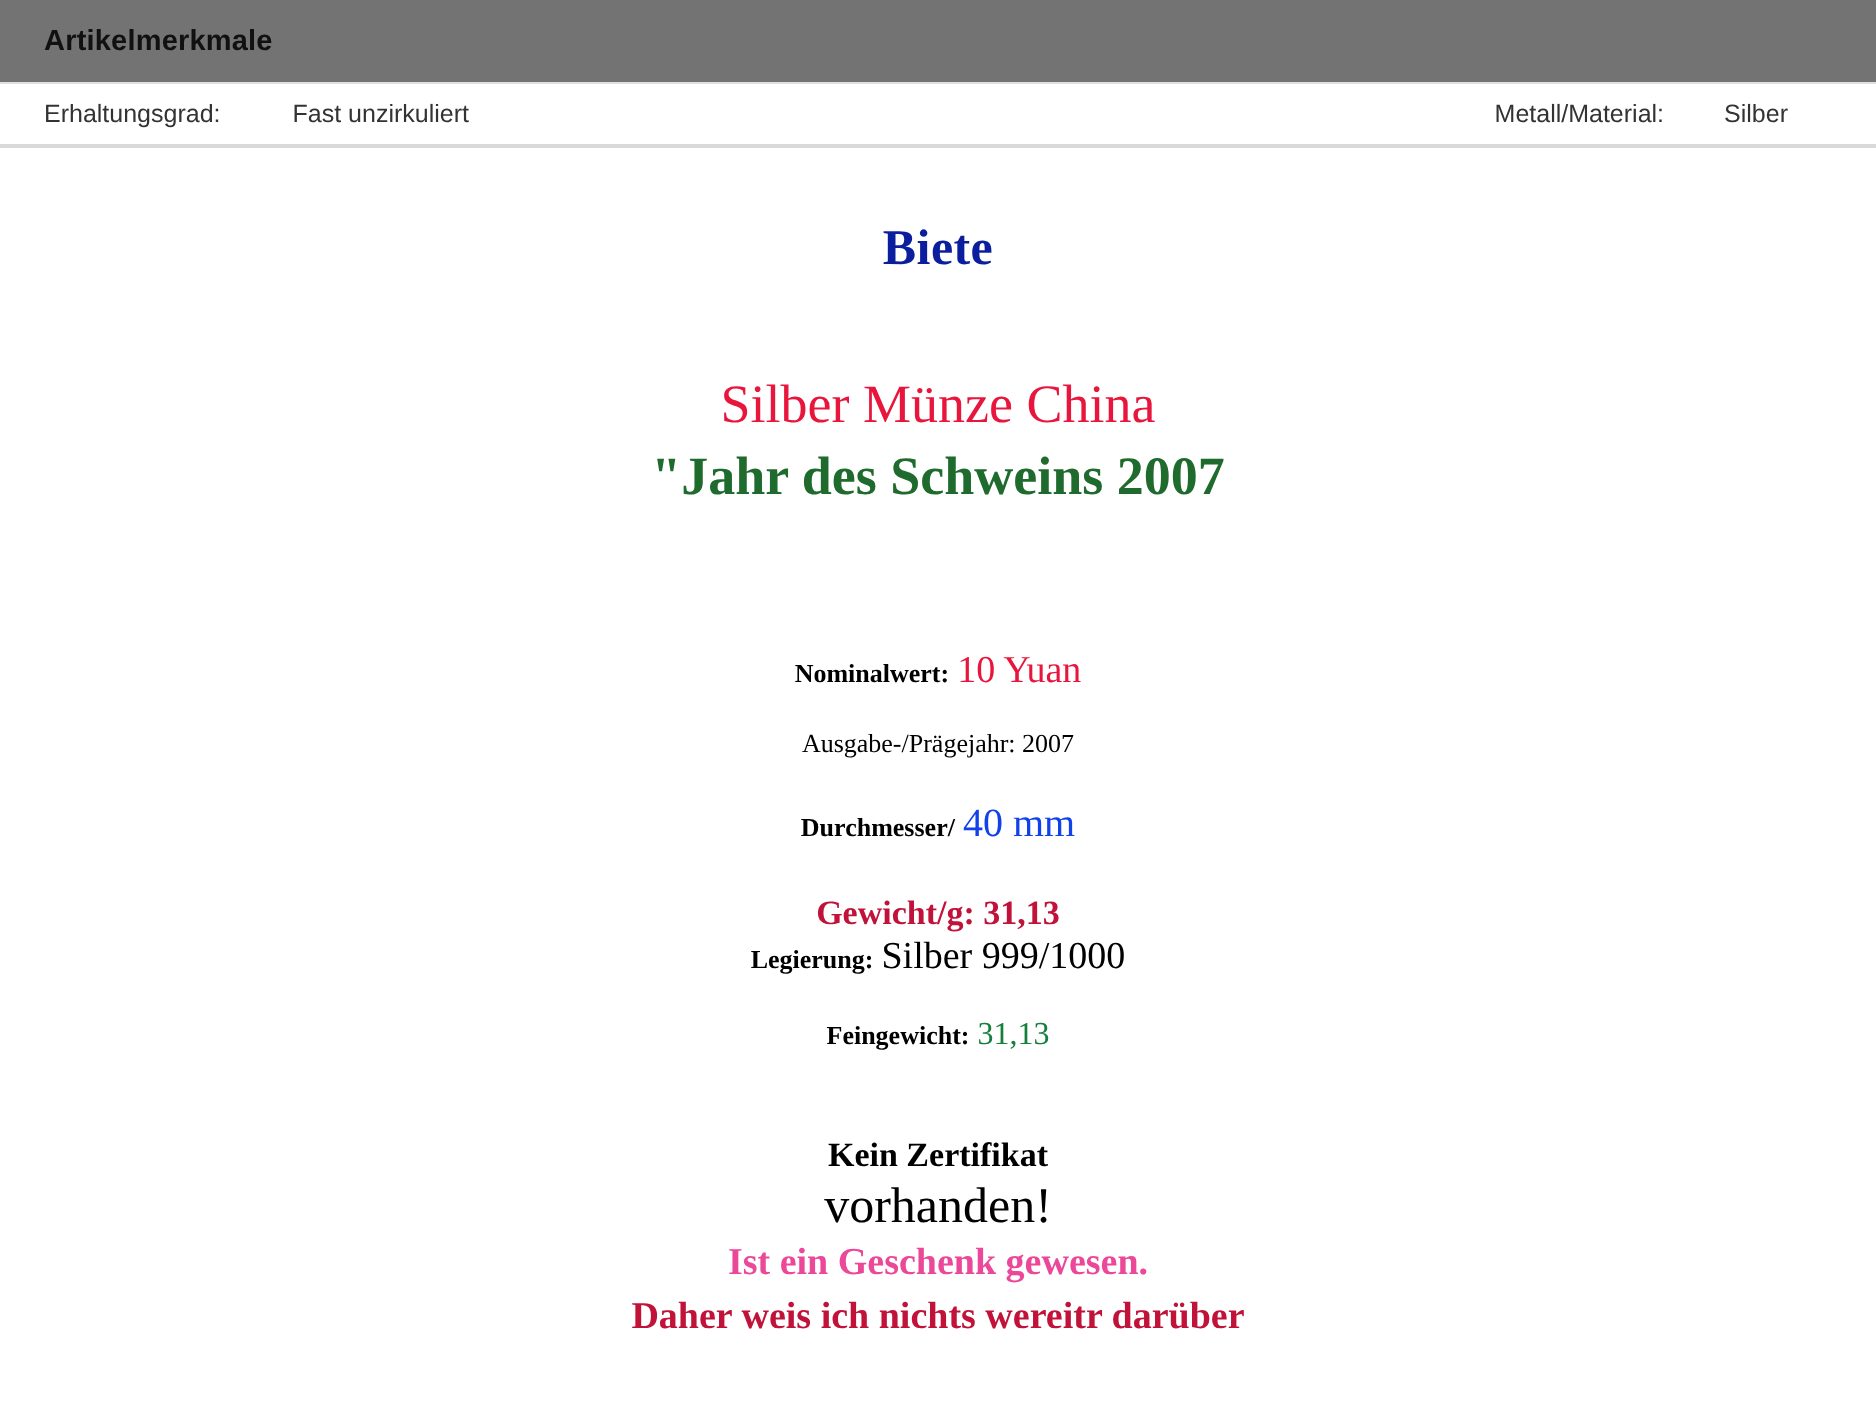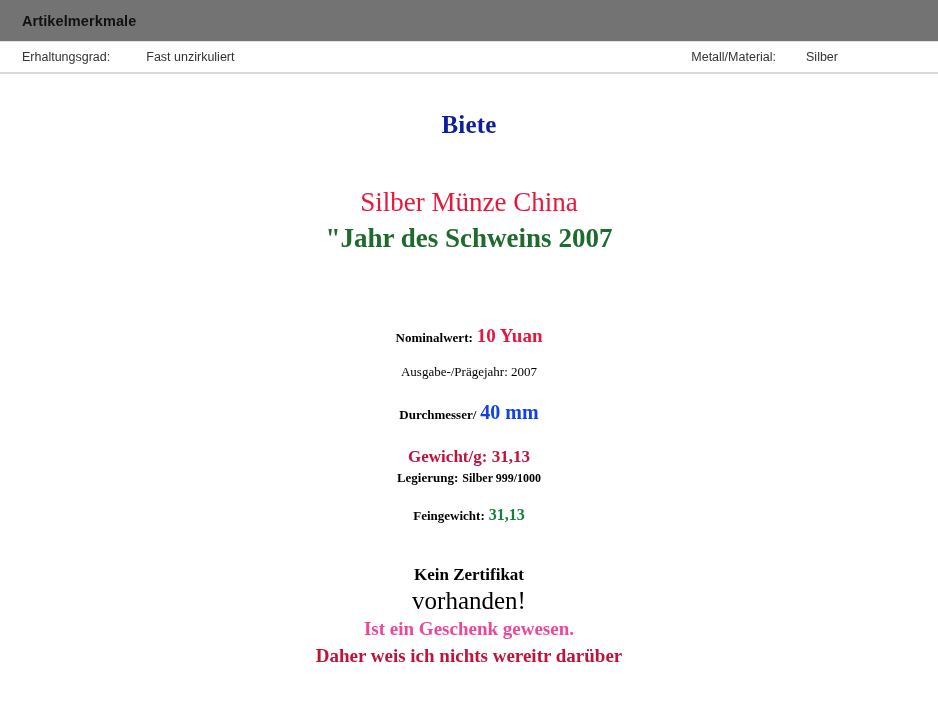--- a/index.html
+++ b/index.html
@@ -48,21 +48,21 @@
     box-sizing: border-box;
     border-bottom: 1px solid #d9d9d9;
     text-align: right;
   }
   .spec-pair {
     display: flex;
     align-items: baseline;
     font-size: 12.5px;
   }
   .spec-pair.left { margin-left: 22px; }
-  .spec-pair.right { margin-left: auto; margin-right: 100px; }
+  .spec-pair.right { margin-left: auto; margin-right: 44px; }
   .spec-label {
     color: #333333;
     min-width: 0;
   }
   .spec-value {
     color: #333333;
     margin-left: 36px;
   }
   .spec-pair.right .spec-value { margin-left: 30px; }
 
@@ -108,21 +108,21 @@
   .fact {
     margin-top: 0;
     line-height: 1.0;
   }
   .fact .lbl {
     font-size: 13px;
     font-weight: bold;
     color: #000000;
   }
   .fact .val {
-    font-weight: bold;
+    font-weight: normal;
   }
 
   .fact-nominal { margin-top: 0; }
   .fact-nominal .val {
     font-size: 19px;
     color: #e8163c;
   }
 
   .fact-year {
     margin-top: 20px;
@@ -140,21 +140,21 @@
     margin-top: 26px;
     font-size: 17px;
     font-weight: bold;
     color: #c1123a;
   }
 
   .fact-alloy {
     margin-top: 4px;
   }
   .fact-alloy .val {
-    font-size: 12px;
+    font-size: 19px;
     color: #000000;
   }
 
   .fact-fine {
     margin-top: 22px;
   }
   .fact-fine .val {
     font-size: 16px;
     color: #15803d;
   }

